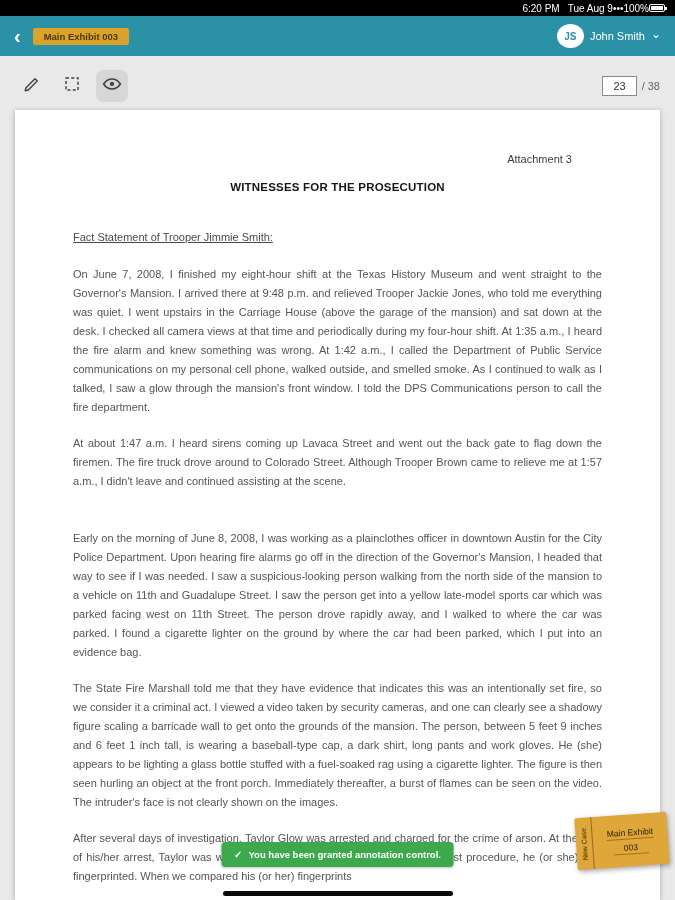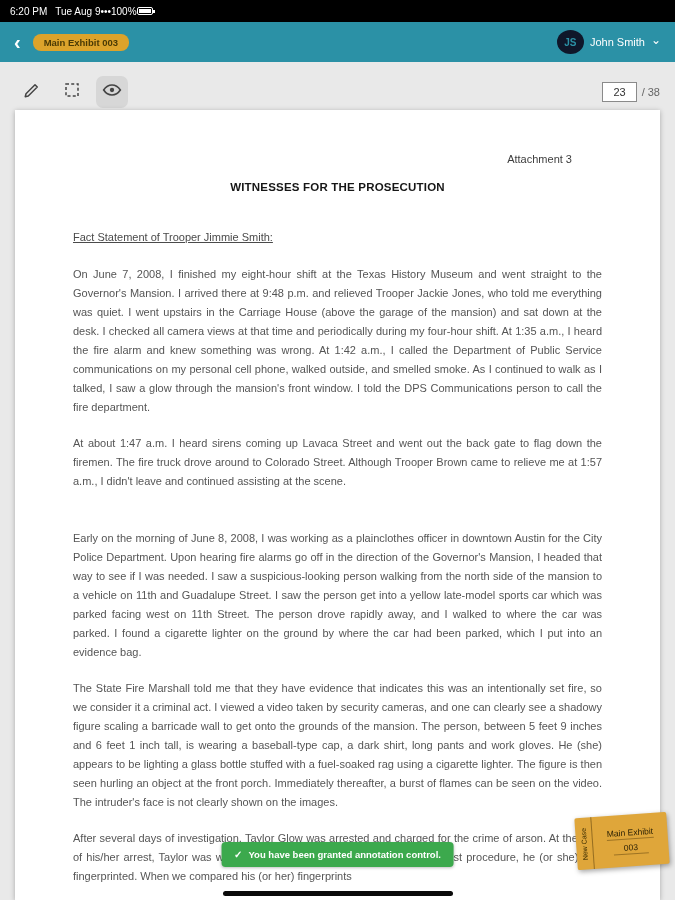--- a/index.html
+++ b/index.html
@@ -6,45 +6,45 @@
   html,body { width:675px; height:900px; }
   body {
     font-family:"Liberation Sans", sans-serif;
     background:#e9e9e9;
     position:relative;
     overflow:hidden;
   }
 
   
   .status-bar {
-    height:22px; background:#000; color:#fff;
-    display:flex; align-items:center; justify-content:flex-start;
+    height:16px; background:#000; color:#fff;
+    display:flex; align-items:center; justify-content:flex-end;
     padding:0 10px; font-size:10px;
   }
   .status-left { display:flex; gap:8px; }
   .status-right { display:flex; align-items:center; }
   .battery { width:16px; height:8px; border:1px solid #fff; border-radius:2px; position:relative; display:inline-block; }
   .battery:after { content:""; position:absolute; right:-3px; top:2px; width:2px; height:3px; background:#fff; }
   .battery-fill { position:absolute; left:1px; top:1px; bottom:1px; right:1px; background:#fff; }
 
   
   .nav-bar {
     height:40px; background:#2b91a6; color:#fff;
     display:flex; align-items:center; gap:12px; padding:0 14px;
   }
   .back-chevron { font-size:20px; line-height:1; cursor:pointer; font-weight:bold; }
   .nav-title { font-size:15px; font-weight:bold; letter-spacing:.2px; }
   .badge {
     background:#dca32b; color:#4a3a05; font-size:9.5px; font-weight:bold;
-    padding:3px 11px; border-radius:8px; white-space:nowrap;
+    padding:3px 11px; border-radius:2px; white-space:nowrap;
   }
   .nav-right { margin-left:auto; display:flex; align-items:center; gap:6px; }
   .avatar {
     width:27px; height:24px; border-radius:50%;
-    background:#0f172a; color:#2b91a6;
+    background:#ffffff; color:#2b91a6;
     display:flex; align-items:center; justify-content:center;
     font-size:10px; font-weight:bold;
   }
   .user-name { font-size:11px; }
   .chevron-down { font-size:12px; line-height:1; margin-top:-4px; }
 
   
   .toolbar { display:flex; align-items:center; padding:14px 15px 8px 16px; }
   .tool-btn {
     width:32px; height:32px; border-radius:7px;

